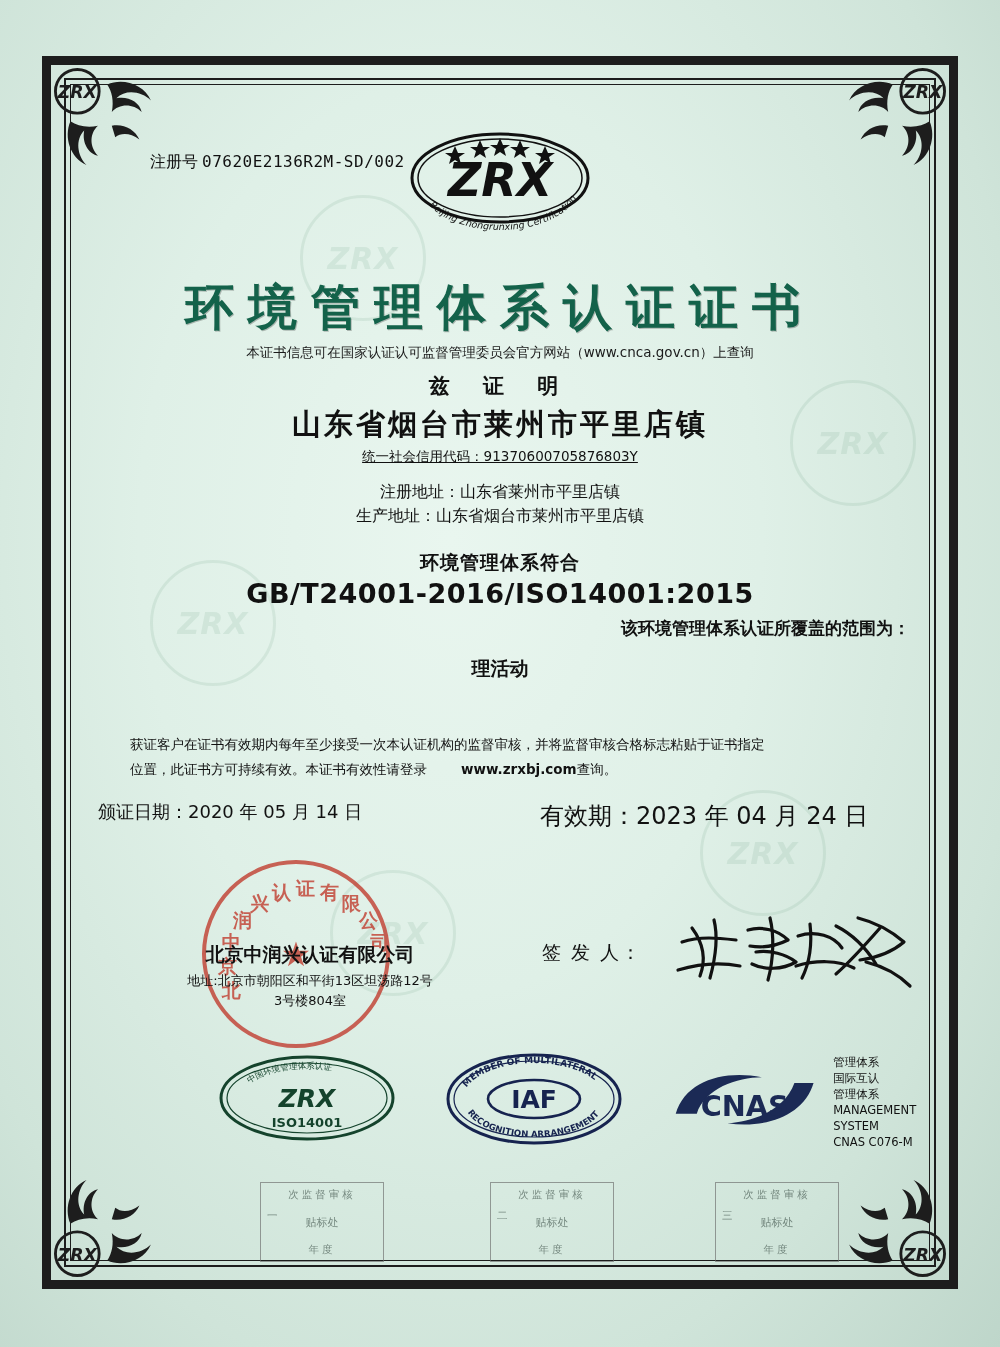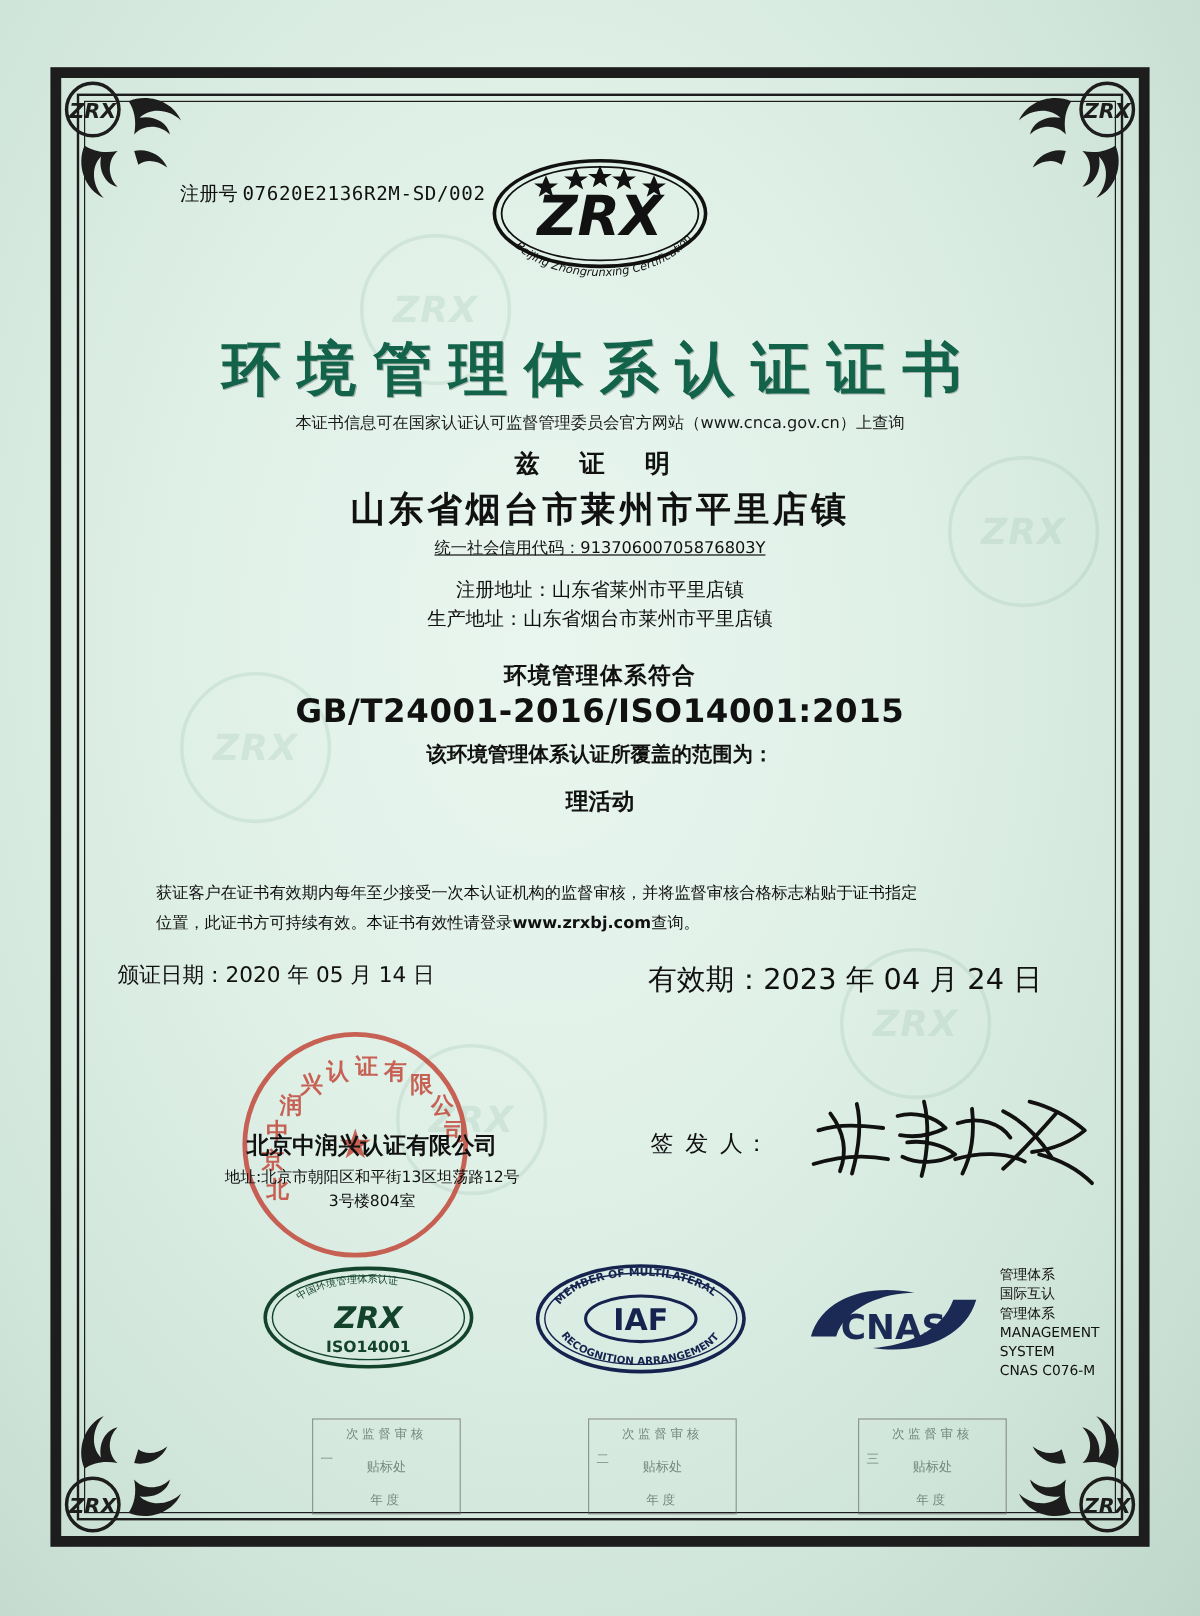--- a/index.html
+++ b/index.html
@@ -208,21 +208,21 @@
     text-align: center;
     font-size: 27px;
     font-weight: bold;
     letter-spacing: .5px;
     color: #111;
   }
   .scope-label {
     position: absolute;
     top: 517px;
     left: 0; right: 0;
-    text-align: center;
+    text-align: right;
     font-size: 17px;
     font-weight: bold;
     color: #111;
   }
   .scope-text {
     position: absolute;
     top: 552px;
     left: 20px; right: 20px;
     text-align: center;
     font-size: 19px;
@@ -234,21 +234,21 @@
   .fineprint {
     position: absolute;
     top: 632px;
     left: 40px;
     right: 40px;
     font-size: 13.5px;
     line-height: 1.85;
     color: #111;
     text-align: left;
   }
-  .fineprint b { font-weight: bold; }
+  .fineprint b { font-weight: bold; margin-left: 34px; }
 
   .dates {
     position: absolute;
     top: 700px;
     left: 0; right: 0;
     height: 30px;
   }
   .date-issue {
     position: absolute;
     left: 8px;

